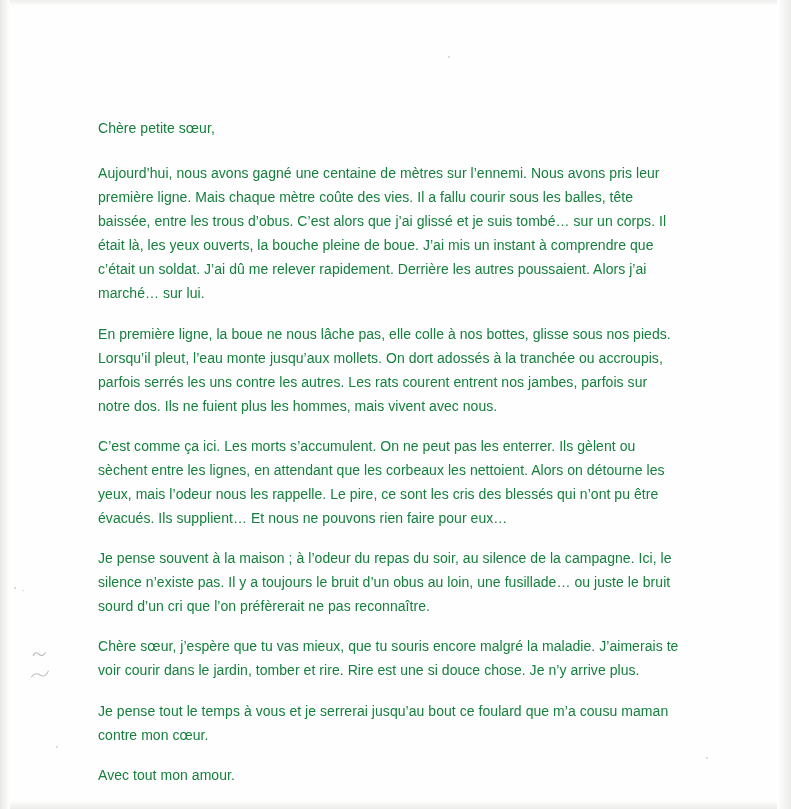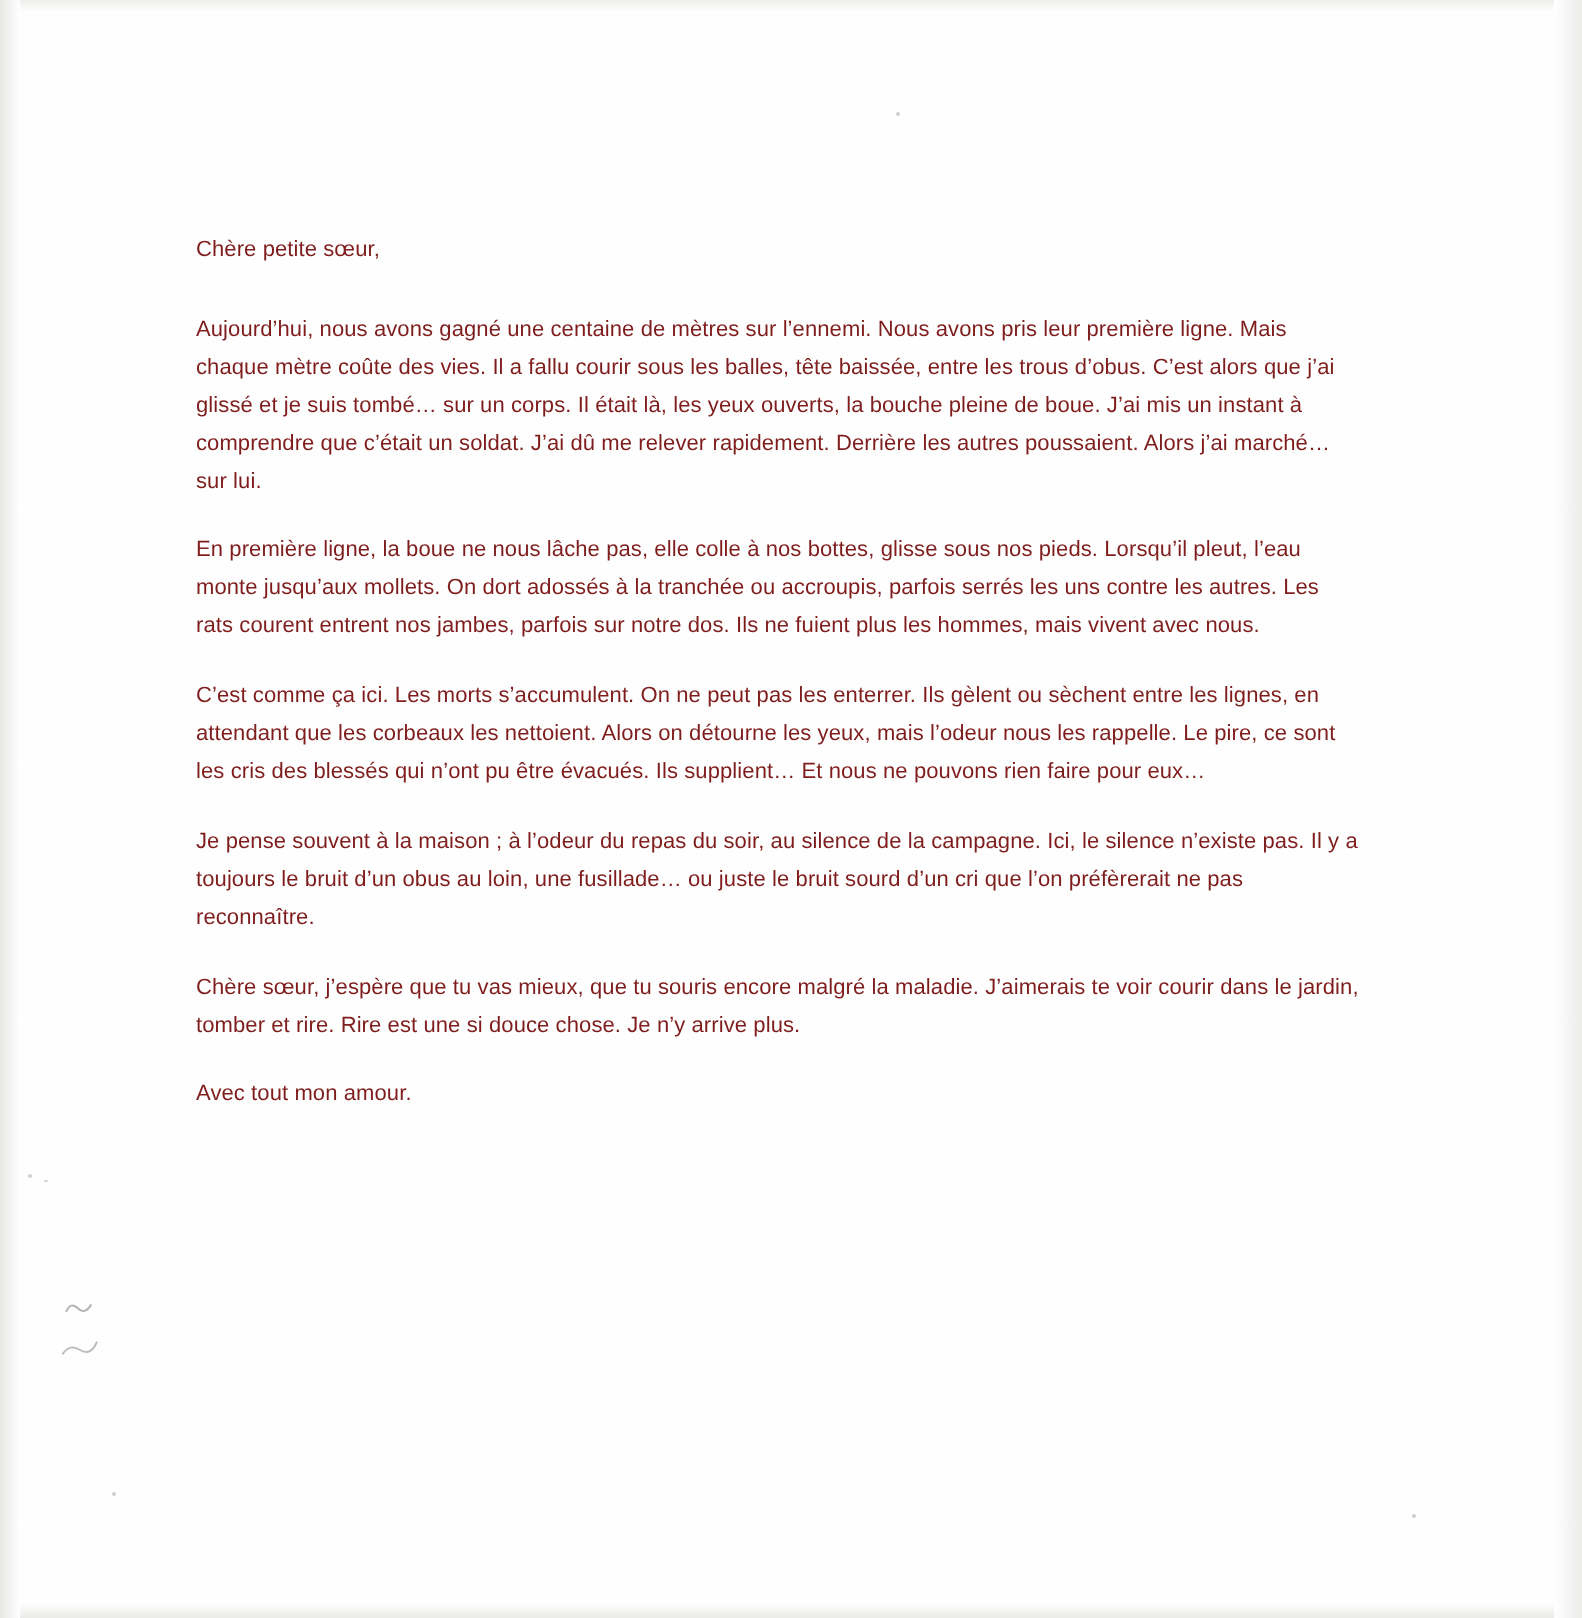--- a/index.html
+++ b/index.html
@@ -64,23 +64,23 @@
     pointer-events: none;
   }
   .letter-body {
     position: absolute;
     left: 98px;
     top: 116px;
     width: 583px;
   }
   .para {
     margin: 0 0 16px 0;
-    font-size: 11px;
+    font-size: 14px;
     line-height: 1.72;
-    color: #7f1d1d;
+    color: #15803d;
     text-align: left;
     letter-spacing: 0.05px;
     font-family: "Liberation Sans", sans-serif;
   }
   .para.salutation {
     margin-bottom: 21px;
   }
   .para.closing {
     margin-top: 2px;
     margin-bottom: 0;
@@ -124,17 +124,18 @@
 
     <p class="para">En première ligne, la boue ne nous lâche pas, elle colle à nos bottes, glisse sous nos pieds. Lorsqu’il pleut, l’eau monte jusqu’aux mollets. On dort adossés à la tranchée ou accroupis, parfois serrés les uns contre les autres. Les rats courent entrent nos jambes, parfois sur notre dos. Ils ne fuient plus les hommes, mais vivent avec nous.</p>
 
     <p class="para">C’est comme ça ici. Les morts s’accumulent. On ne peut pas les enterrer. Ils gèlent ou sèchent entre les lignes, en attendant que les corbeaux les nettoient. Alors on détourne les yeux, mais l’odeur nous les rappelle. Le pire, ce sont les cris des blessés qui n’ont pu être évacués. Ils supplient… Et nous ne pouvons rien faire pour eux…</p>
 
     <p class="para">Je pense souvent à la maison ; à l’odeur du repas du soir, au silence de la campagne. Ici, le silence n’existe pas. Il y a toujours le bruit d’un obus au loin, une fusillade… ou juste le bruit sourd d’un cri que l’on préfèrerait ne pas reconnaître.</p>
 
     <p class="para">Chère sœur, j’espère que tu vas mieux, que tu souris encore malgré la maladie. J’aimerais te voir courir dans le jardin, tomber et rire. Rire est une si douce chose. Je n’y arrive plus.</p>
 
 
+    <p class="para">Je pense tout le temps à vous et je serrerai jusqu’au bout ce foulard que m’a cousu maman contre mon cœur.</p>
 
     <p class="para closing">Avec tout mon amour.</p>
 
   </div>
 </div>
 
 </body></html>

